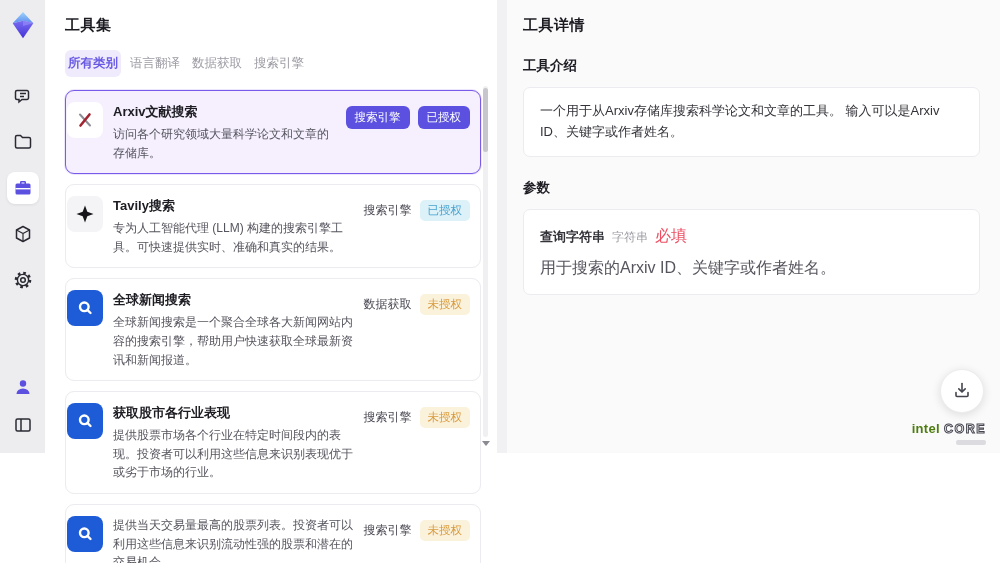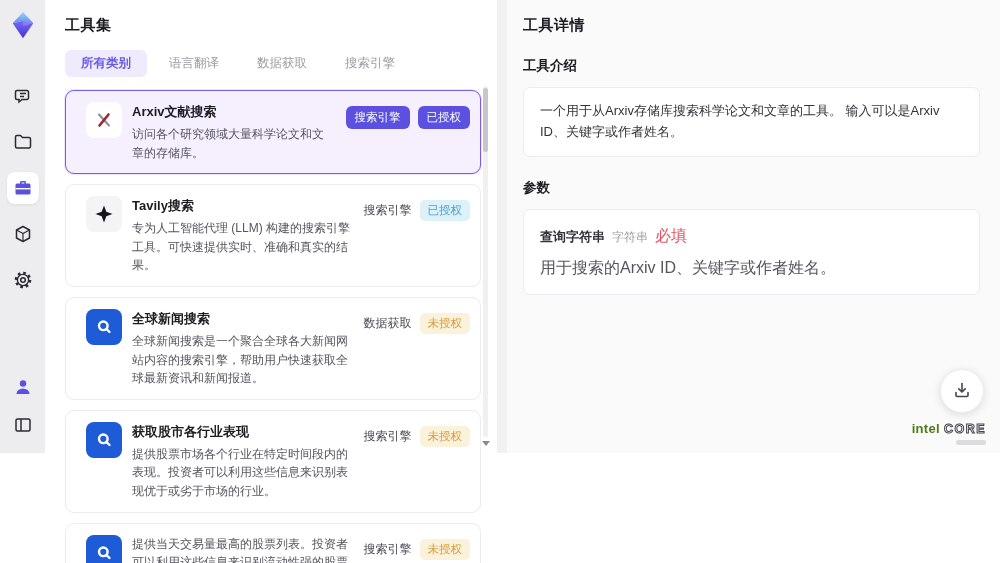--- a/index.html
+++ b/index.html
@@ -14,25 +14,25 @@
   .nav-item { width:32px; height:32px; border-radius:8px; display:flex; align-items:center; justify-content:center; cursor:pointer; }
   .nav-item svg { display:block; }
   .nav-item.active { background:#ffffff; box-shadow:0 1px 3px rgba(0,0,0,.08); }
   .sidebar-spacer { flex:1; }
   .sidebar-bottom { display:flex; flex-direction:column; align-items:center; gap:6px; }
 
   
   .list-panel { width:452px; flex:0 0 452px; background:#fff; padding:16px 16px 0 20px; position:relative; }
   .page-title { font-size:15px; font-weight:bold; letter-spacing:.5px; }
   .tabs { display:flex; align-items:center; gap:6px; margin:15px 0 13px; }
-  .tab { font-size:12.5px; color:#9b9ba3; padding:5px 16px; border-radius:6px; cursor:pointer; white-space:nowrap; }
+  .tab { font-size:12.5px; color:#9b9ba3; padding:5px 3px; border-radius:6px; cursor:pointer; white-space:nowrap; }
   .tab.active { color:#6a5be4; background:#efebfc; font-weight:bold; }
 
   .tool-list { display:flex; flex-direction:column; gap:10px; }
-  .tool-card { display:flex; align-items:flex-start; gap:10px; background:#fff; border:1px solid #ebebf0; border-radius:9px; padding:11px 10px 11px 20px; cursor:pointer; }
+  .tool-card { display:flex; align-items:flex-start; gap:10px; background:#fff; border:1px solid #ebebf0; border-radius:9px; padding:11px 10px 11px 1px; cursor:pointer; }
   .tool-card.selected { background:#f6effe; border:1px solid #7a5ae8; box-shadow:0 0 0 1px rgba(122,90,232,.15); }
   .tool-icon { width:36px; height:36px; border-radius:8px; flex:0 0 36px; display:flex; align-items:center; justify-content:center; background:#f4f4f6; }
   .tool-icon.white-bg { background:#fff; }
   .tool-icon.blue-bg { background:#1d5cd6; }
   .tool-text { flex:1; min-width:0; }
   .tool-name { font-size:13px; font-weight:bold; margin:1px 0 4px; }
   .tool-desc { font-size:12px; color:#55555e; line-height:1.55; }
   .tool-badges { display:flex; align-items:center; gap:8px; margin-top:4px; white-space:nowrap; }
   .cat-text { font-size:12px; color:#4b4b55; }
   .badge { font-size:11.5px; padding:3px 8px; border-radius:5px; }

